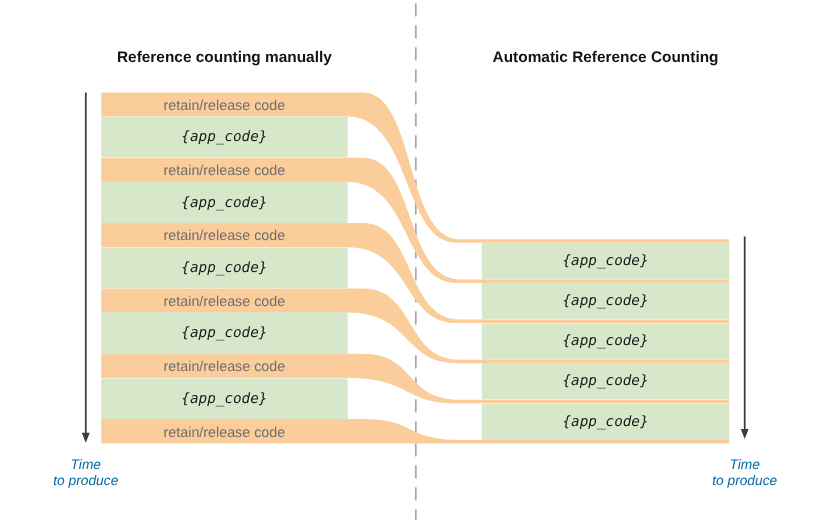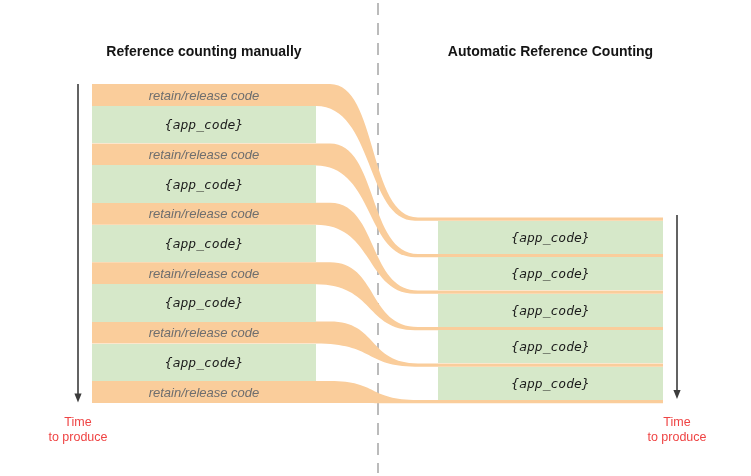--- a/index.html
+++ b/index.html
@@ -16,26 +16,26 @@
     position:absolute;text-align:center;font-size:14px;font-weight:bold;
     color:#141414;line-height:16px;
   }
   .bar{position:absolute;display:flex;align-items:center;justify-content:center;}
   .bar.green{
     background:var(--code-green,#D6E8C9);
     font-family:"DejaVu Sans Mono",monospace;font-style:italic;
     font-size:13px;color:var(--code-text,#1b1b1b);
   }
   .bar.orange-label{
-    background:transparent;font-style:italic;font-size:13px;
+    background:transparent;font-size:13px;
     color:var(--retain-text,#6e6e6e);
   }
   .time-label{
     position:absolute;width:100px;text-align:center;font-size:12.5px;
-    color:#ef4444;line-height:14.5px;
+    color:#0369a1;line-height:14.5px;font-style:italic;
   }
 </style>
 </head>
 <body>
 
 <div class="stage">
 
   <svg width="751" height="476" viewBox="0 0 751 476">
 
     <line class="divider" x1="378" y1="3" x2="378" y2="473"></line>

